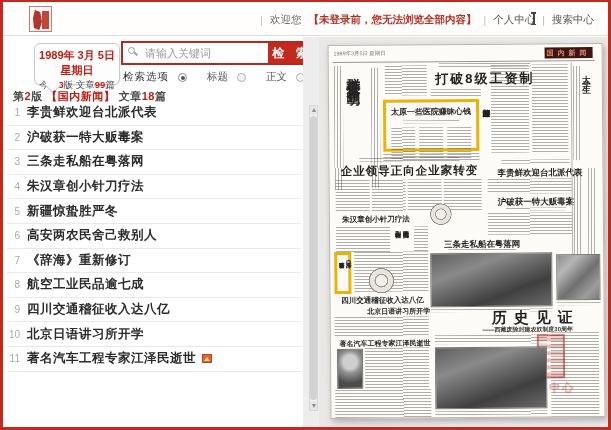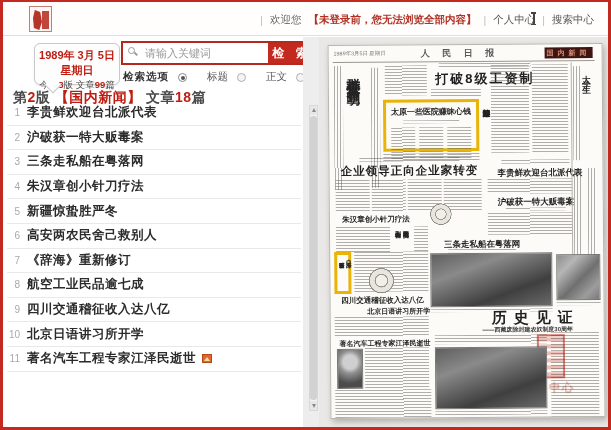--- a/index.html
+++ b/index.html
@@ -31,26 +31,26 @@
   .d3 b { color:#c01d12; }
   .searchbar { position:absolute; left:118px; top:4px; width:197px; height:24px; border:2px solid #b5281d; background:#fff; display:flex; }
   .sfield { position:relative; flex:1; }
   .sfield input { width:100%; height:100%; border:0; outline:none; padding-left:22px; font-size:11px; color:#333; font-family:"Liberation Sans",sans-serif; }
   .sfield input::placeholder { color:#9a9a9a; }
   .mag { position:absolute; left:5px; top:4px; width:10px; height:10px; }
   .mag b { position:absolute; left:0; top:0; width:7px; height:7px; border:1.5px solid #9a9a9a; border-radius:50%; display:block; }
   .mag i { position:absolute; left:6px; top:6px; width:4px; height:1.5px; background:#9a9a9a; transform:rotate(45deg); display:block; }
   .sbtn { width:48px; background:#c3291e; color:#fff; font-size:12px; font-weight:bold; letter-spacing:4px; text-align:center; line-height:20px; cursor:pointer; }
   .optrow { position:absolute; left:120px; top:33px; font-size:10.5px; color:#333; display:flex; align-items:center; gap:9px; white-space:nowrap; }
-  .optlabel { font-weight:bold; letter-spacing:1px; }
+  .optlabel { font-weight:normal; letter-spacing:1px; }
   .radio { display:inline-flex; align-items:center; gap:20px; color:#555; cursor:pointer; }
   .rdot { width:9px; height:9px; border:1px solid #b0b0b0; border-radius:50%; background:#f4f4f4; position:relative; }
   .radio.sel .rdot { background:#fff; border-color:#8a8a8a; }
   .radio.sel .rdot:after { content:""; position:absolute; left:2px; top:2px; width:4px; height:4px; border-radius:50%; background:#555; }
-  .secline { position:absolute; left:10px; top:52px; font-size:14px; font-weight:bold; color:#4a4a4a; letter-spacing:.5px; }
+  .secline { position:absolute; left:10px; top:52px; font-size:11px; font-weight:bold; color:#4a4a4a; letter-spacing:.5px; }
   .secline .red { color:#c01d12; }
   .alist { position:absolute; left:4px; top:64px; width:294px; }
   .arow { display:flex; align-items:center; height:24.6px; border-bottom:1px solid #e9e9e9; cursor:pointer; }
   .arow .no { width:20px; text-align:right; font-size:10px; color:#a9a9a9; padding-right:7px; flex:none; }
   .arow .at { font-size:12.5px; font-weight:bold; color:#2b2b2b; letter-spacing:.5px; white-space:nowrap; }
   .imgicon { width:10px; height:9px; margin-left:6px; background:#e0662a; border:1px solid #b24b18; position:relative; flex:none; }
   .imgicon:after { content:""; position:absolute; left:1px; bottom:1px; border-left:3px solid transparent; border-right:3px solid transparent; border-bottom:4px solid #f7d9a8; }
 
   
   .gutter { position:absolute; left:300px; top:35px; width:16px; bottom:0; background:#ededed; }
@@ -202,21 +202,20 @@
       <div class="sthumb"></div>
       <div class="sbtnbox sb-dn">
           <span class="tri-dn"></span>
         </div>
     </div>
   </div>
 
   <div class="viewer">
     <div class="paper" id="paper">
       <div class="abs np-date" style="left:5px;top:4px;">1989年3月5日 星期日</div>
-      <div class="abs np-mast" style="left:92px;top:2px;">人 民 日 报</div>
       <div class="abs np-sec" style="left:216px;top:3px;width:48px;height:11px;">国内新闻</div>
       <div class="abs np-rule" style="left:4px;top:16px;width:262px;"></div>
 
       <div class="abs vh" style="left:16px;top:21px;height:124px;font-size:14px;letter-spacing:2px;">群众告官一一查明</div>
       <div class="abs hh" style="left:100px;top:25px;width:112px;font-size:13px;letter-spacing:2px;">打破8级工资制</div>
 
       <div class="abs npbox" style="left:54px;top:54px;width:96px;height:52px;">
         <div class="hh" style="margin-top:4px;font-size:8px;">太原一些医院赚昧心钱</div>
         <div class="tx" style="margin:3px auto 0;width:56px;height:3px;"></div>
         <div style="display:flex;gap:4px;padding:4px 5px 0;">

